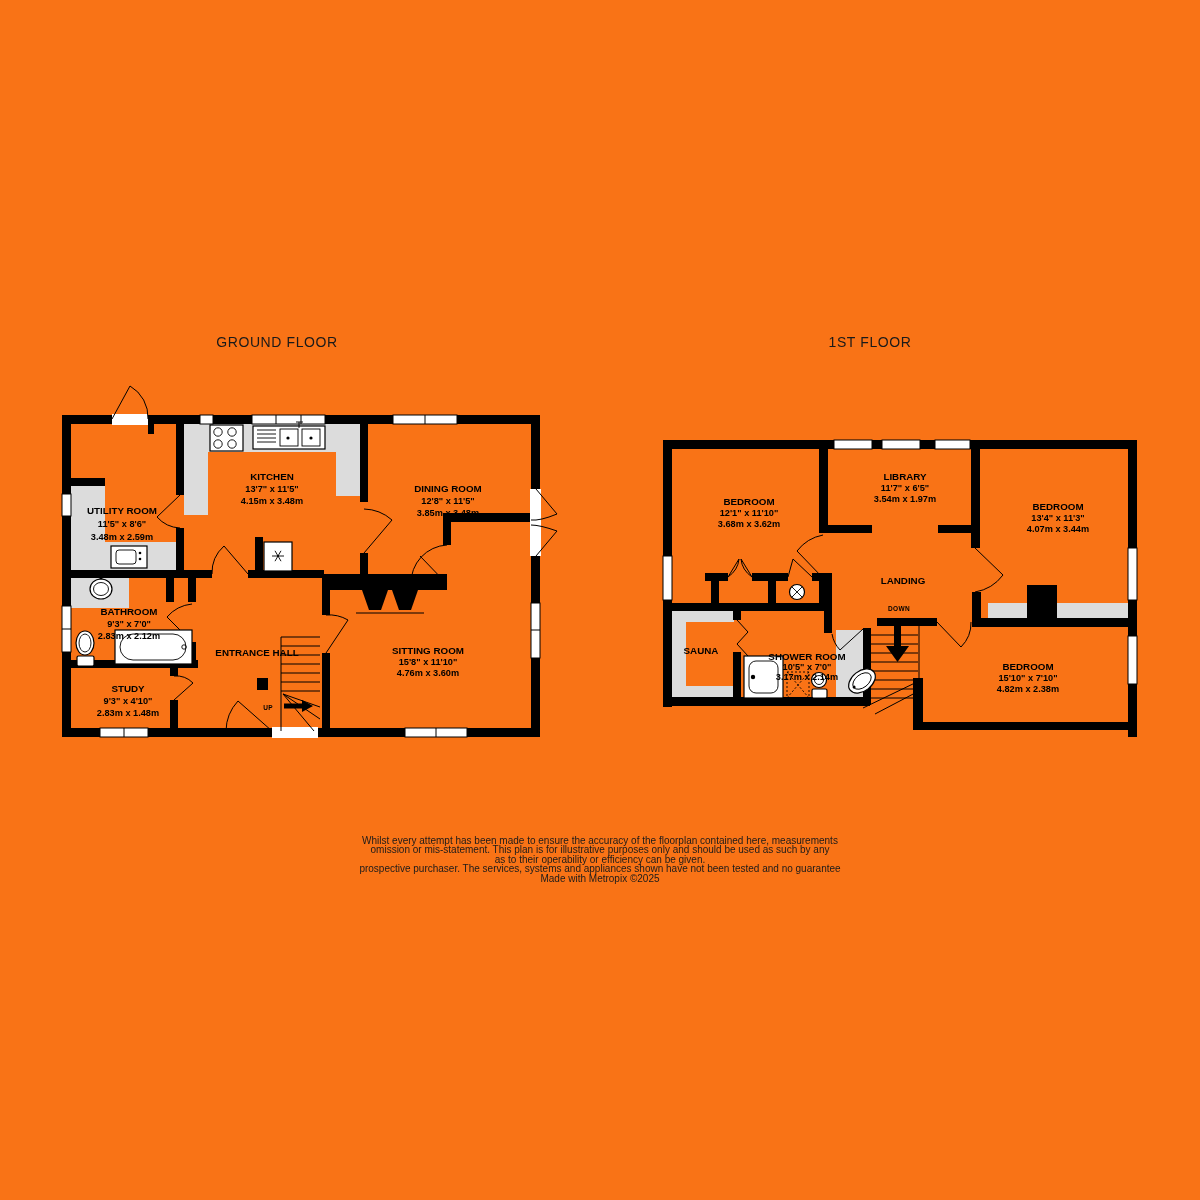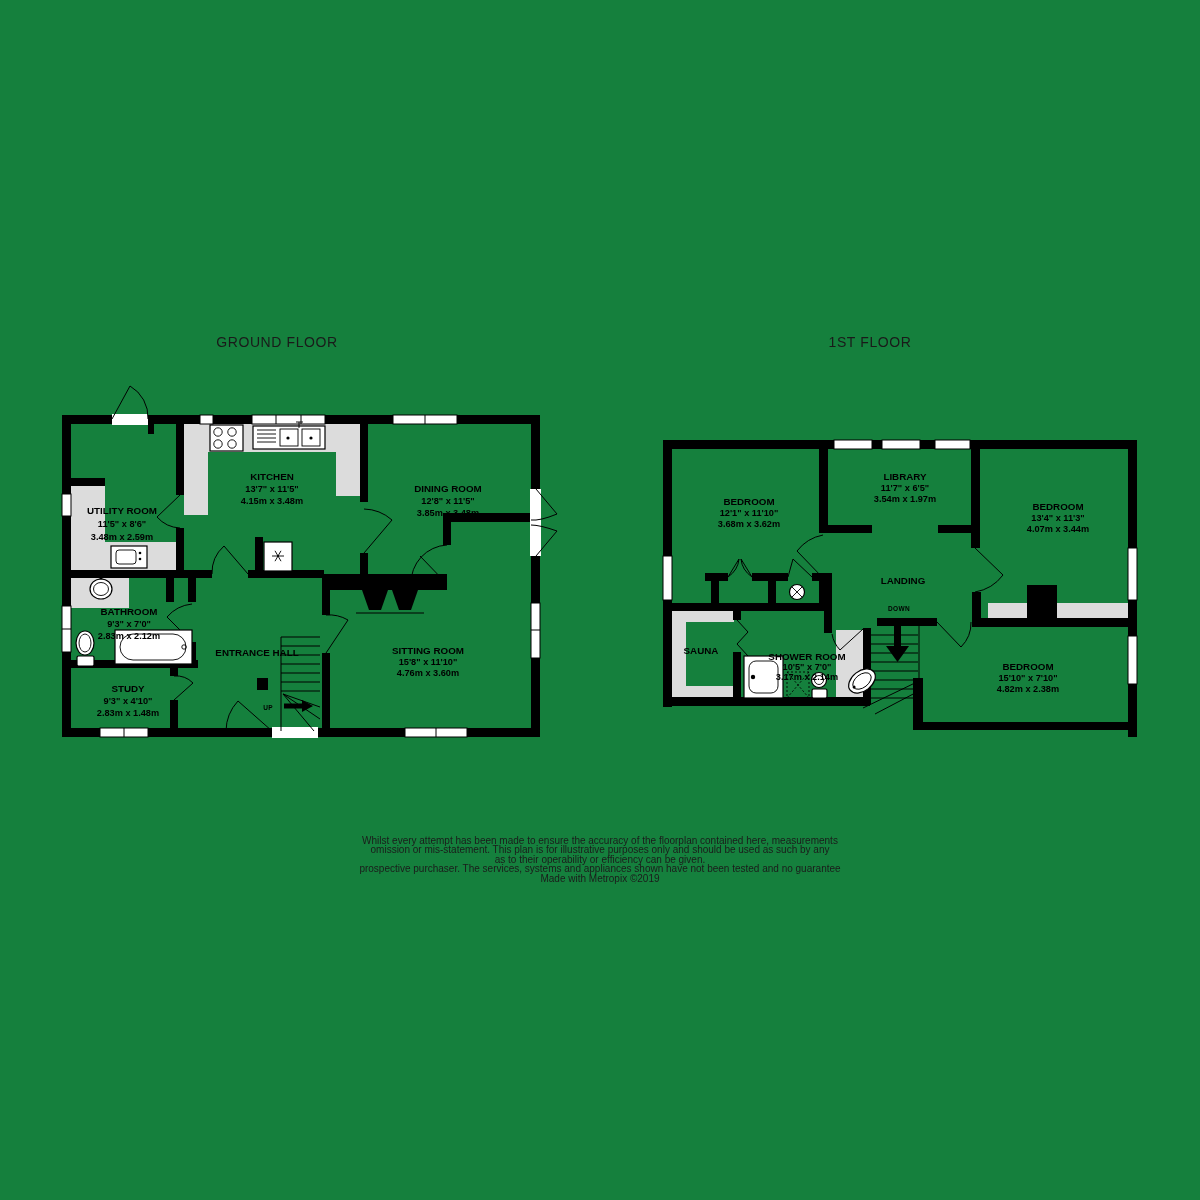--- a/index.html
+++ b/index.html
@@ -1,16 +1,16 @@
 <!DOCTYPE html>
 <html><head>
 <meta charset="utf-8">
 <style>
   html,body{margin:0;padding:0;background:#ffffff;}
-  .page{position:relative;width:1200px;height:1200px;background:#15803d;overflow:hidden;
+  .page{position:relative;width:1200px;height:1200px;background:#f97316;overflow:hidden;
         font-family:"Liberation Sans", sans-serif;}
   svg text{font-family:"Liberation Sans", sans-serif;fill:#000;}
   .t-title{font-size:14px;letter-spacing:.6px;fill:#1a1a1a;}
   .t-name{font-size:9.8px;font-weight:bold;}
   .t-dim{font-size:9.2px;font-weight:bold;}
   .t-tiny{font-size:6.5px;font-weight:bold;letter-spacing:.3px;}
   .disclaimer{position:absolute;left:250px;width:700px;top:836px;text-align:center;
               font-size:10px;line-height:9.4px;color:#1b1b1b;}
   .wall{fill:#000;}
   .win{fill:#fff;stroke:#000;stroke-width:1;}
@@ -370,15 +370,15 @@
     </g>
   </g>
 </svg>
 
 
 <div class="disclaimer">
   <div>Whilst every attempt has been made to ensure the accuracy of the floorplan contained here, measurements</div>
   <div>omission or mis-statement. This plan is for illustrative purposes only and should be used as such by any</div>
   <div>as to their operability or efficiency can be given.</div>
   <div>prospective purchaser. The services, systems and appliances shown have not been tested and no guarantee</div>
-  <div>Made with Metropix ©2019</div>
+  <div>Made with Metropix ©2025</div>
 </div>
 </div>
 
 </body></html>

